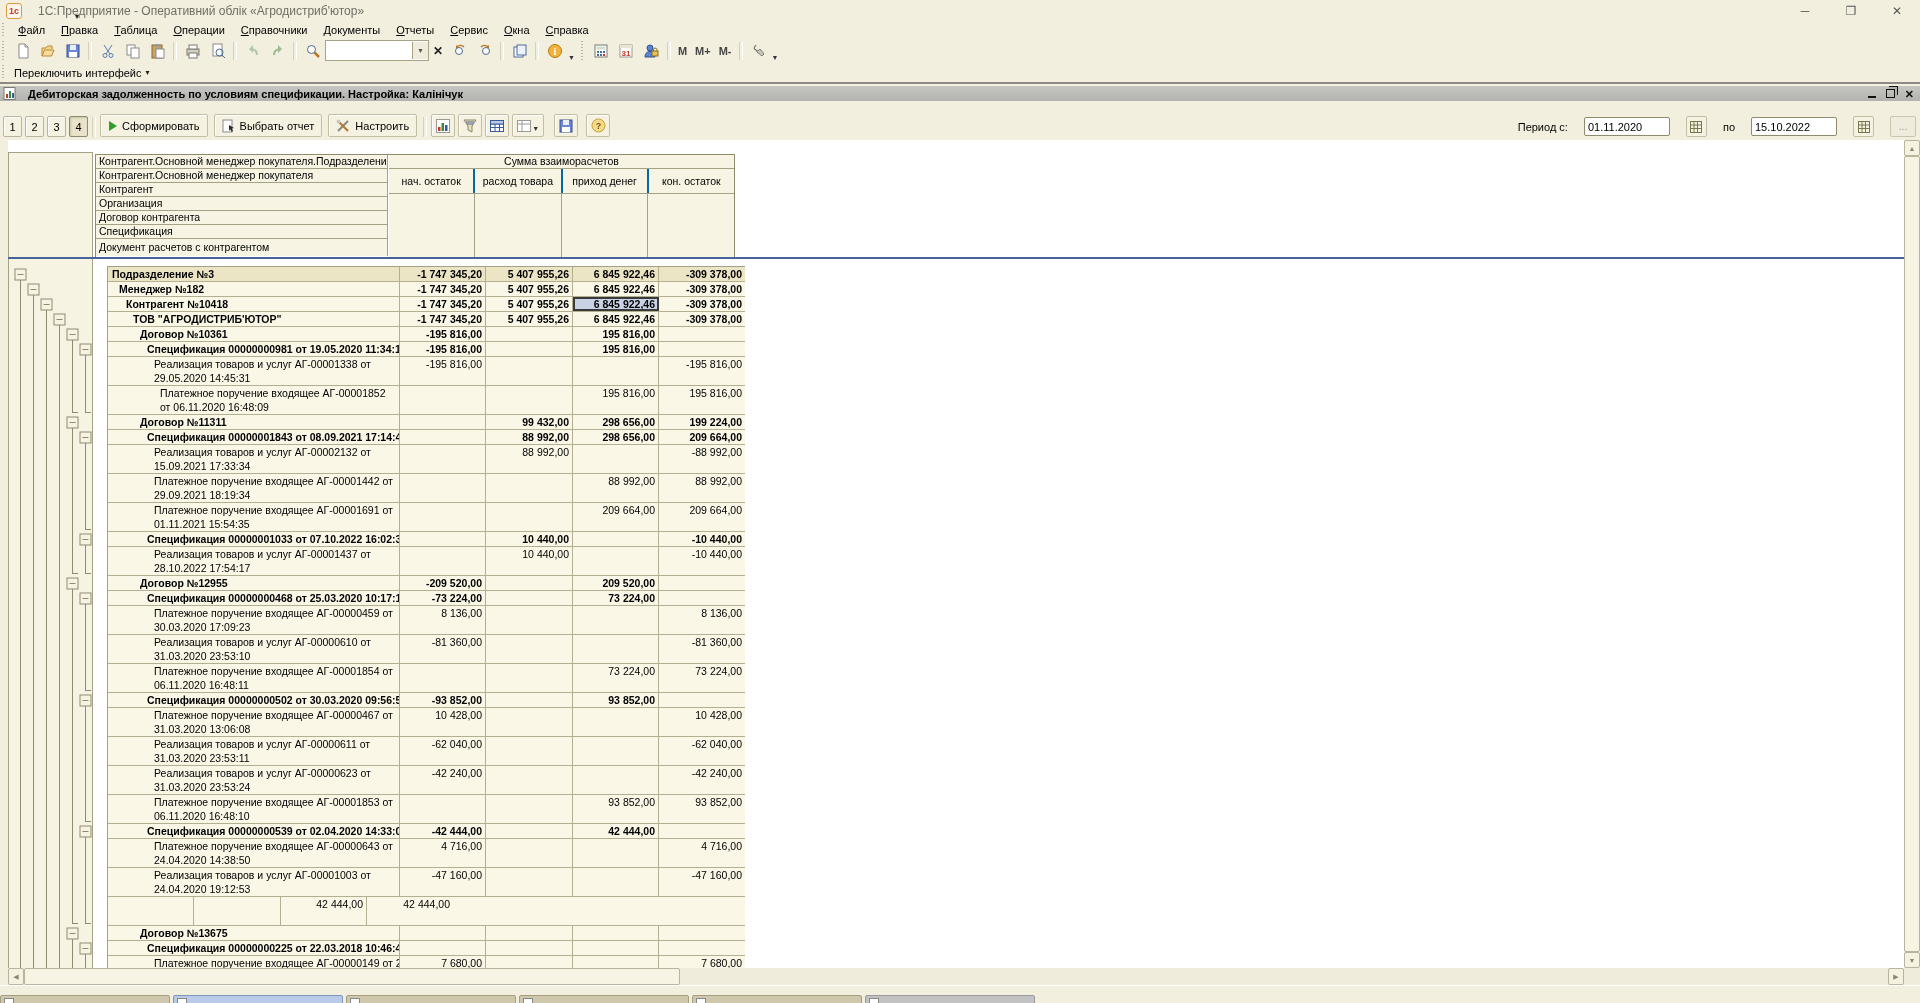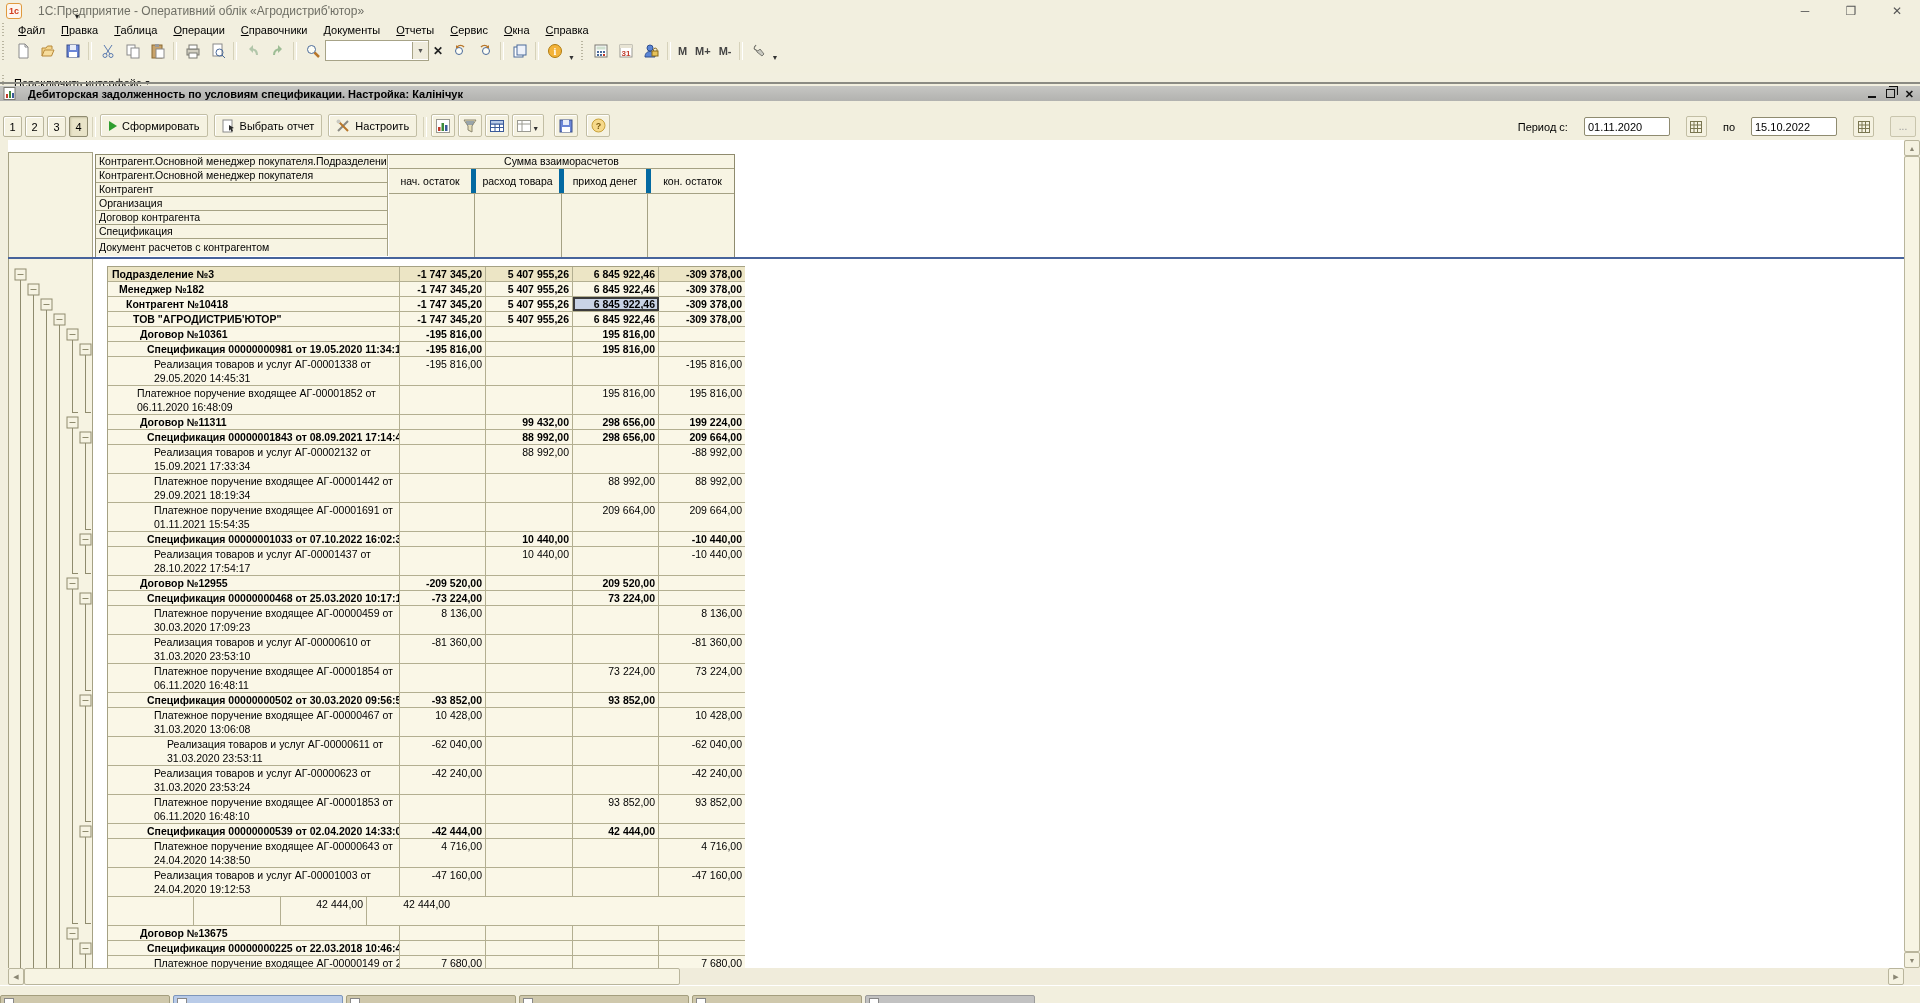--- a/index.html
+++ b/index.html
@@ -27,21 +27,21 @@
   .tbtn.dis{opacity:.55;}
   .tsep{width:2px;height:18px;margin:0 3px;border-left:1px solid #d6d2ba;border-right:1px solid #fff;}
   .combo{display:flex;align-items:center;height:19px;border:1px solid #a7a387;background:#fff;width:102px;}
   .combo input{border:0;outline:0;flex:1;min-width:10px;height:15px;font-size:11px;background:#fff;}
   .combo .drop{width:15px;height:17px;background:#efecdc;border-left:1px solid #a7a387;
     display:flex;align-items:center;justify-content:center;font-size:7px;color:#555;}
   .xbtn{font-size:12px;font-weight:bold;color:#222;width:18px;text-align:center;}
   .mbtn{font-size:11px;font-weight:bold;color:#444;padding:2px 4px;}
   .dropcaret{font-size:7px;color:#333;margin-left:1px;align-self:flex-end;padding-bottom:2px;}
   
-  .ifacebar{position:absolute;left:0;top:73px;width:1920px;height:19px;background:#f2efdf;
+  .ifacebar{position:absolute;left:0;top:63px;width:1920px;height:19px;background:#f2efdf;
     display:flex;align-items:center;font-size:11px;}
   .iface-btn{padding:1px 4px;display:flex;align-items:center;gap:4px;}
   .iface-caret{font-size:8px;color:#222;}
   .overflow-caret{position:absolute;left:75px;top:12px;font-size:8px;color:#222;}
   .hard-sep{position:absolute;left:0;top:82px;width:1920px;height:3px;
     border-top:2px solid #8b8b83;border-bottom:1px solid #fff;}
   
   .rw-title{position:absolute;left:0;top:86px;width:1920px;height:15px;background:linear-gradient(#c6c6c3,#b2b2af);
     display:flex;align-items:center;font-size:11px;font-weight:bold;border-bottom:1px solid #979790;}
   .rw-title .txt{margin-left:12px;}
@@ -73,21 +73,21 @@
     border:1px solid #a5a184;border-bottom:none;box-sizing:border-box;}
   .gutter svg{position:absolute;left:0;top:0;}
   .hdr{position:absolute;left:87px;top:14px;width:638px;border:1px solid #8f8b6e;box-sizing:content-box;font-size:10.5px;}
   .hdr-left{position:absolute;left:0;top:0;width:292px;}
   .hl-row{height:13px;line-height:13px;padding:0 0 0 3px;background:#f7f4e3;border-bottom:1px solid #a5a184;
     border-right:1px solid #a5a184;white-space:nowrap;overflow:hidden;box-sizing:content-box;}
   .hl-row.last{height:17px;line-height:17px;border-bottom:none;}
   .hdr-right{position:absolute;left:293px;top:0;width:345px;}
   .hg-row{height:13px;line-height:13px;text-align:center;background:#f7f4e3;border-bottom:1px solid #a5a184;}
   .hc-row{display:flex;height:24px;border-bottom:1px solid #a5a184;}
-  .hc{background:#f7f4e3;border-right:5px solid #0369a1;display:flex;align-items:center;justify-content:center;}
+  .hc{background:#f7f4e3;border-right:2px solid #0369a1;display:flex;align-items:center;justify-content:center;}
   .hc:last-child{border-right:none;}
   .he-row{display:flex;height:64px;}
   .he{background:#f7f4e3;border-right:1px solid #a5a184;}
   .he:last-child{border-right:none;}
   .w1{width:85px;} .w2{width:86px;} .w3{width:85px;} .w4{width:86px;}
   .blue-split{position:absolute;left:0;top:117px;width:1896px;height:2px;background:#47639b;}
   
   .rows{position:absolute;left:99px;top:126px;width:638px;height:702px;overflow:hidden;
     border-left:1px solid #a5a184;border-top:1px solid #a5a184;box-sizing:border-box;font-size:10.5px;}
   .trow{display:flex;border-bottom:1px solid #b3af91;background:#faf7e7;}
@@ -544,21 +544,21 @@
           <span class="tcell num n4"></span>
         </div>
         <div class="trow two">
           <span class="tcell lab" style="padding-left: 46px;">Реализация товаров и услуг АГ-00001338 от 29.05.2020 14:45:31</span>
           <span class="tcell num n1">-195 816,00</span>
           <span class="tcell num n2"></span>
           <span class="tcell num n3"></span>
           <span class="tcell num n4">-195 816,00</span>
         </div>
         <div class="trow two">
-          <span class="tcell lab" style="padding-left: 29px;">Платежное поручение входящее АГ-00001852 от 06.11.2020 16:48:09</span>
+          <span class="tcell lab" style="padding-left: 52px;">Платежное поручение входящее АГ-00001852 от 06.11.2020 16:48:09</span>
           <span class="tcell num n1"></span>
           <span class="tcell num n2"></span>
           <span class="tcell num n3">195 816,00</span>
           <span class="tcell num n4">195 816,00</span>
         </div>
         <div class="trow bold">
           <span class="tcell lab" style="padding-left: 32px;">Договор №11311</span>
           <span class="tcell num n1"></span>
           <span class="tcell num n2">99 432,00</span>
           <span class="tcell num n3">298 656,00</span>
@@ -649,21 +649,21 @@
           <span class="tcell num n4"></span>
         </div>
         <div class="trow two">
           <span class="tcell lab" style="padding-left: 46px;">Платежное поручение входящее АГ-00000467 от 31.03.2020 13:06:08</span>
           <span class="tcell num n1">10 428,00</span>
           <span class="tcell num n2"></span>
           <span class="tcell num n3"></span>
           <span class="tcell num n4">10 428,00</span>
         </div>
         <div class="trow two">
-          <span class="tcell lab" style="padding-left: 59px;">Реализация товаров и услуг АГ-00000611 от 31.03.2020 23:53:11</span>
+          <span class="tcell lab" style="padding-left: 46px;">Реализация товаров и услуг АГ-00000611 от 31.03.2020 23:53:11</span>
           <span class="tcell num n1">-62 040,00</span>
           <span class="tcell num n2"></span>
           <span class="tcell num n3"></span>
           <span class="tcell num n4">-62 040,00</span>
         </div>
         <div class="trow two">
           <span class="tcell lab" style="padding-left: 46px;">Реализация товаров и услуг АГ-00000623 от 31.03.2020 23:53:24</span>
           <span class="tcell num n1">-42 240,00</span>
           <span class="tcell num n2"></span>
           <span class="tcell num n3"></span>

